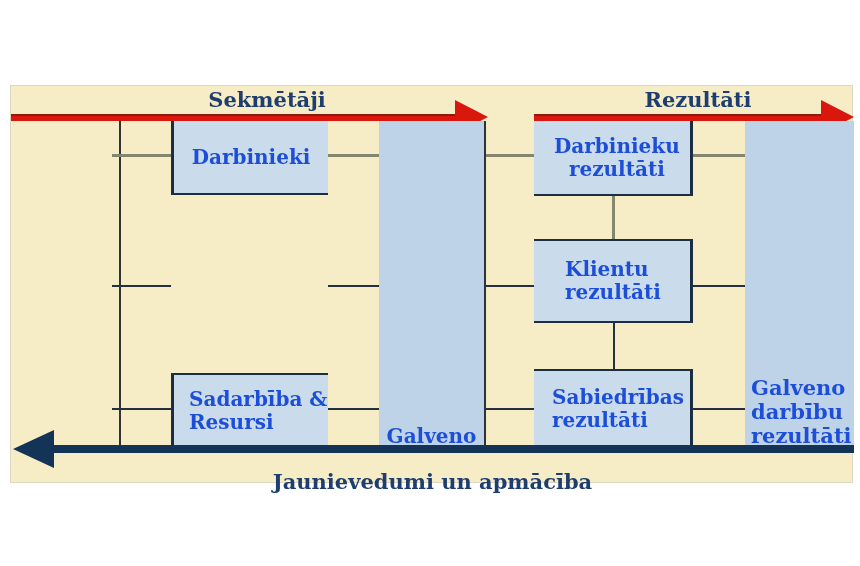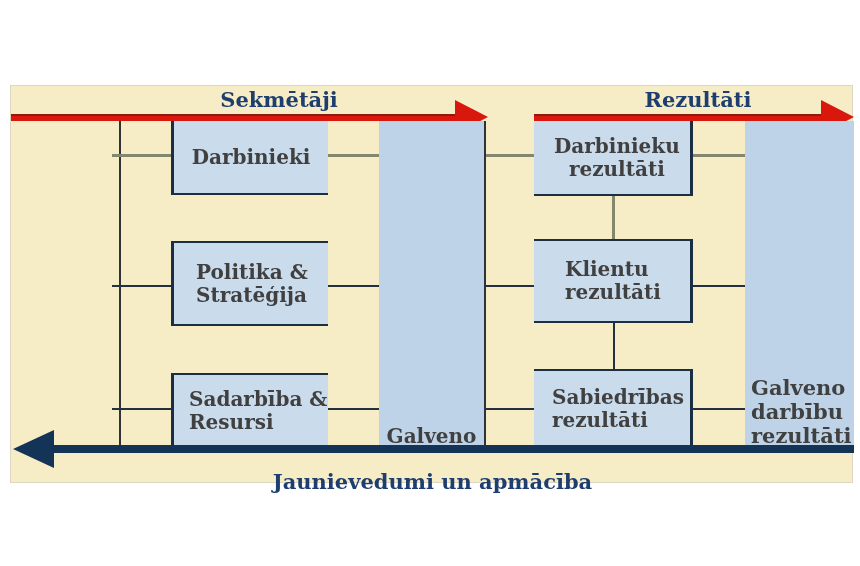--- a/index.html
+++ b/index.html
@@ -6,65 +6,60 @@
   .page{position:relative;width:860px;height:566px;background:#ffffff;overflow:hidden;
         font-family:"DejaVu Serif","Liberation Serif",serif;}
   .diagram{position:absolute;left:10px;top:85px;width:843px;height:398px;
            background:#f6ecc6;border:1px solid #ddd6c0;box-sizing:border-box;}
   .abs{position:absolute;}
   .lbl{color:#1d3e6e;font-weight:bold;text-align:center;font-size:21px;line-height:1.1;}
   .col{position:absolute;background:#bed3e7;display:flex;align-items:flex-end;justify-content:center;
        box-sizing:border-box;}
   .box{position:absolute;background:#cadbec;display:flex;align-items:center;
        box-sizing:border-box;}
-  .box .txt, .col .txt{color:#404040;font-weight:bold;font-size:20px;line-height:1.15;}
+  .box .txt, .col .txt{color:#1d4ed8;font-weight:bold;font-size:20px;line-height:1.15;}
   .ml{white-space:pre-line;}
   .center{justify-content:center;text-align:center;}
   .redline{position:absolute;height:7px;background:#d9170c;border-top:2px solid #8f1b0e;box-sizing:border-box;}
   .redhead{position:absolute;width:0;height:0;border-top:17px solid transparent;
            border-bottom:17px solid transparent;border-left:33px solid #d9170c;}
   .navline{position:absolute;height:8px;background:#143457;}
   .navhead{position:absolute;width:0;height:0;border-top:19px solid transparent;
            border-bottom:19px solid transparent;border-right:41px solid #143457;}
   .conn-h{position:absolute;height:3px;background:#83876e;}
   .conn-h.dark{height:2px;background:#22303f;}
   .conn-v{position:absolute;width:3px;background:#83876e;}
   .conn-v.dark{width:2px;background:#22303f;}
   .vline{position:absolute;width:2px;background:#2e3338;}
 </style>
 </head>
 <body>
 
 <div class="page">
   <div class="diagram">
 
-    <div class="abs lbl" style="left:158px;top:2px;width:220px;">Sekmētāji</div>
+    <div class="abs lbl" style="left:146px;top:2px;width:220px;">Sekmētāji</div>
     <div class="abs lbl" style="left:577px;top:2px;width:220px;">Rezultāti</div>
 
     <div>
       <div class="redline" style="left:0px;top:28px;width:448px;"></div>
       <div class="redhead" style="left:444px;top:14px;"></div>
     </div>
 
     <div>
       <div class="redline" style="left:523px;top:28px;width:289px;"></div>
       <div class="redhead" style="left:810px;top:14px;"></div>
     </div>
 
 
     <div class="vline" style="left:108px;top:35px;height:327px;"></div>
 
     <div class="box center" style="left:160px;top:35px;width:157px;height:74px;
          border-left:3px solid #1c2e42;border-bottom:2px solid #1c2e42;">
       <span class="txt">Darbinieki</span>
-    </div>
-    <div class="box" style="left:160px;top:155px;width:157px;height:85px;padding-left:22px;
-         border-left:3px solid #1c2e42;border-top:2px solid #1c2e42;border-bottom:2px solid #1c2e42;">
-      <span class="txt ml">Politika &amp;
-Stratēģija</span>
     </div>
     <div class="box" style="left:160px;top:287px;width:157px;height:74px;padding-left:15px;
          border-left:3px solid #1c2e42;border-top:2px solid #1c2e42;">
       <span class="txt ml">Sadarbība &amp;
 Resursi</span>
     </div>
 
     <div class="col" style="left:368px;top:35px;width:107px;height:327px;border-right:2px solid #2e3338;">
       <span class="txt">Galveno</span>
     </div>

